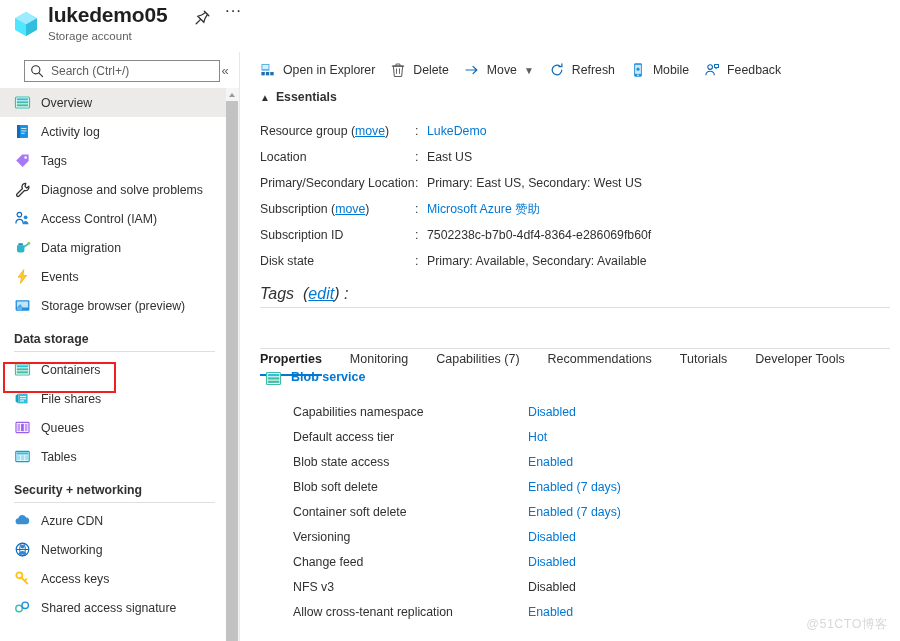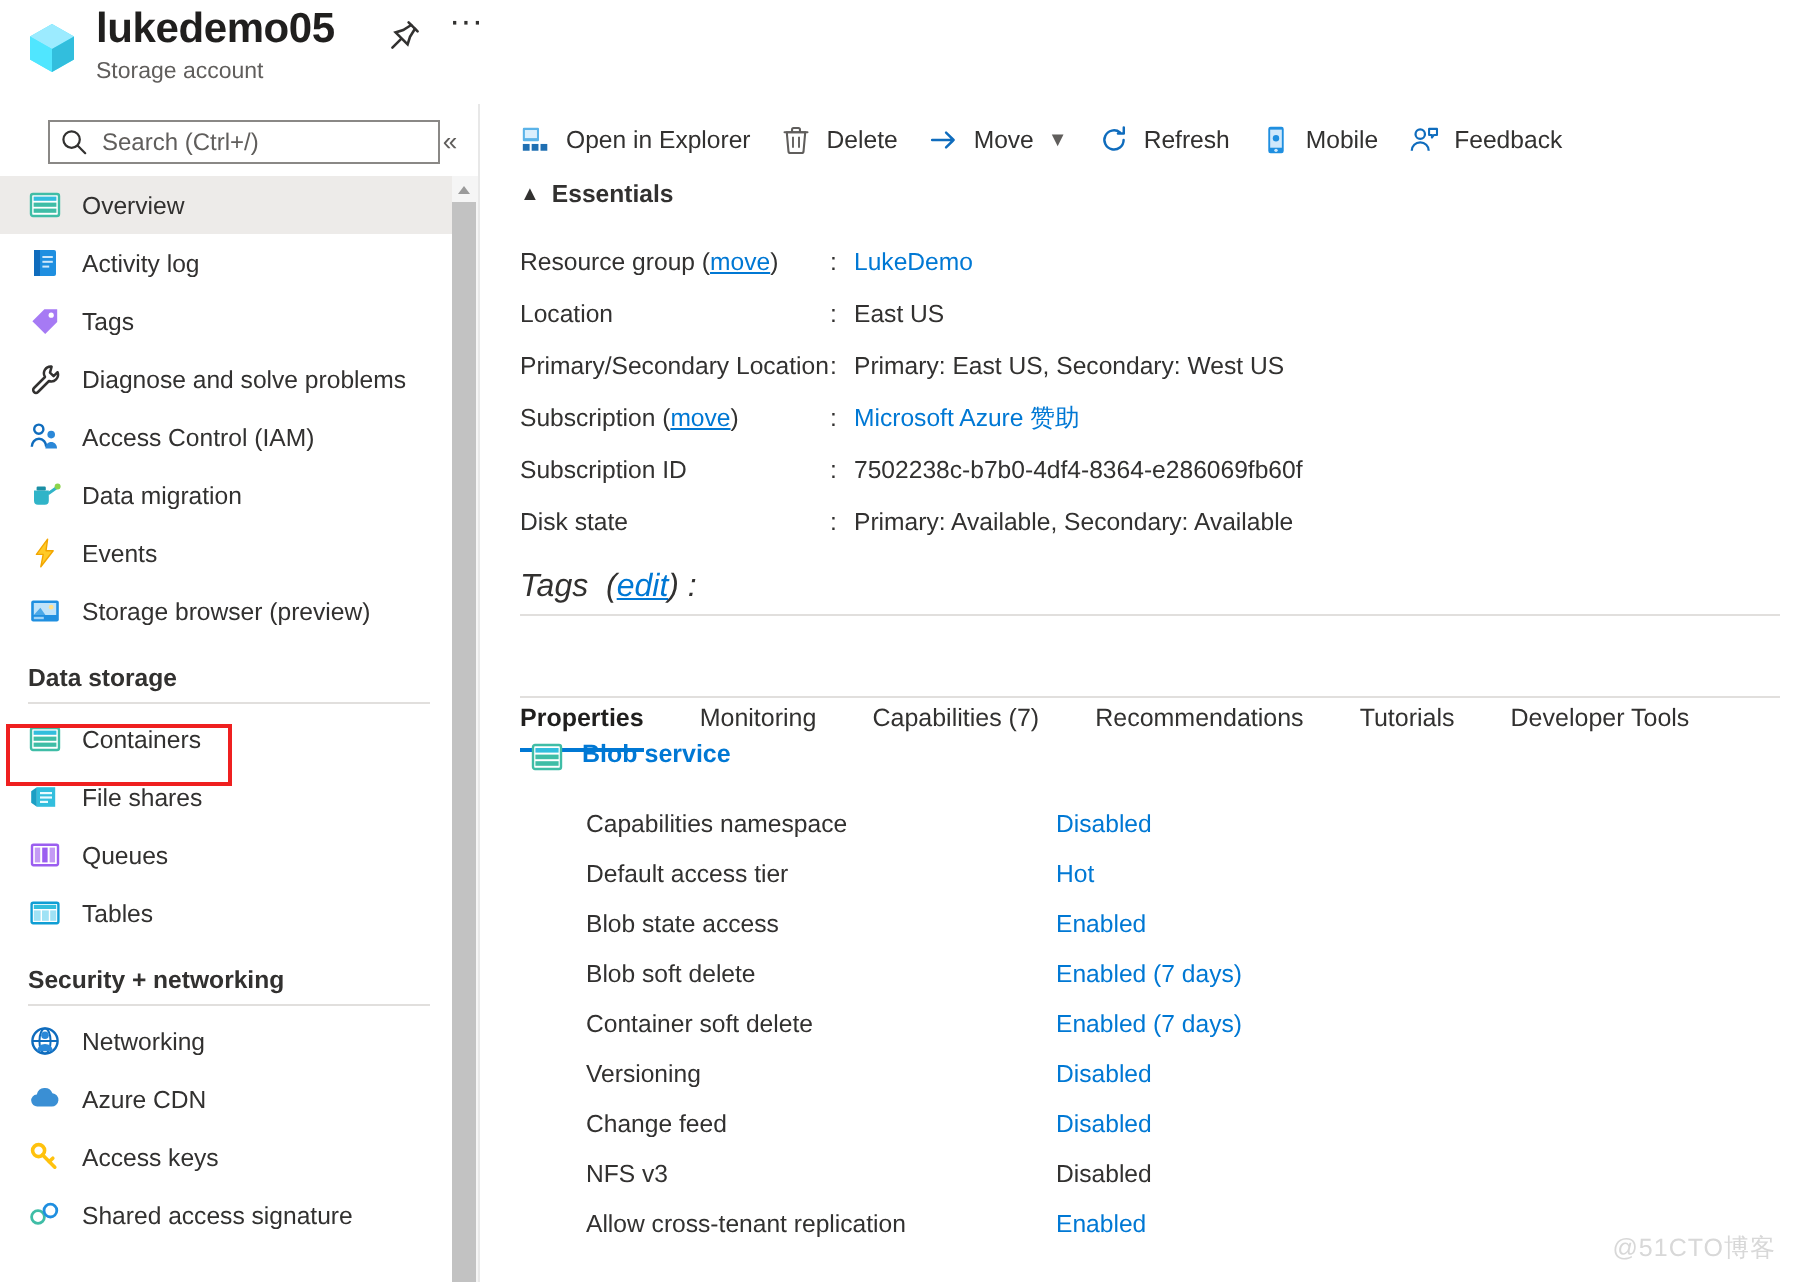--- a/index.html
+++ b/index.html
@@ -305,33 +305,33 @@
               <rect x="2.9" y="7.2" width="3.4" height="5.2" fill="#9fe2f5"></rect>
               <rect x="7" y="7.2" width="3.4" height="5.2" fill="#9fe2f5"></rect>
               <rect x="11.1" y="7.2" width="3" height="5.2" fill="#9fe2f5"></rect>
             </svg></span>
           <span class="nav-label">Tables</span>
         </div>
         <div class="nav-group">Security + networking</div>
         <div class="nav-rule"></div>
         <div class="nav-item">
           <span class="nav-ico"><svg width="17" height="17" viewBox="0 0 17 17">
+              <path d="M4.8 12.2a3 3 0 0 1-.4-6 4.1 4.1 0 0 1 7.8-.6 2.8 2.8 0 0 1-.6 6.6z" fill="#3a8fd4"></path>
+            </svg></span>
+          <span class="nav-label">Azure CDN</span>
+        </div>
+        <div class="nav-item">
+          <span class="nav-ico"><svg width="17" height="17" viewBox="0 0 17 17">
               <circle cx="8.5" cy="8.5" r="6.3" fill="none" stroke="#0f6cbd" stroke-width="1.2"></circle>
               <ellipse cx="8.5" cy="8.5" rx="2.8" ry="6.3" fill="none" stroke="#0f6cbd" stroke-width="1"></ellipse>
               <path d="M2.3 8.5h12.4" stroke="#0f6cbd" stroke-width="1"></path>
               <circle cx="8.5" cy="5.6" r="1.9" fill="#2b88d8"></circle>
               <path d="M4.6 13.6c0-2.2 1.8-3.6 3.9-3.6s3.9 1.4 3.9 3.6" fill="#2b88d8"></path>
             </svg></span>
           <span class="nav-label">Networking</span>
-        </div>
-        <div class="nav-item">
-          <span class="nav-ico"><svg width="17" height="17" viewBox="0 0 17 17">
-              <path d="M4.8 12.2a3 3 0 0 1-.4-6 4.1 4.1 0 0 1 7.8-.6 2.8 2.8 0 0 1-.6 6.6z" fill="#3a8fd4"></path>
-            </svg></span>
-          <span class="nav-label">Azure CDN</span>
         </div>
         <div class="nav-item">
           <span class="nav-ico"><svg width="17" height="17" viewBox="0 0 17 17">
               <circle cx="5.3" cy="5.3" r="3" fill="none" stroke="#ffc20e" stroke-width="1.8"></circle>
               <path d="M7.2 7.4 L13.4 13.6" stroke="#ffc20e" stroke-width="1.8" stroke-linecap="round"></path>
               <path d="M10.6 10.8 L12.4 9.1" stroke="#ffc20e" stroke-width="1.8" stroke-linecap="round"></path>
             </svg></span>
           <span class="nav-label">Access keys</span>
         </div>
         <div class="nav-item">

